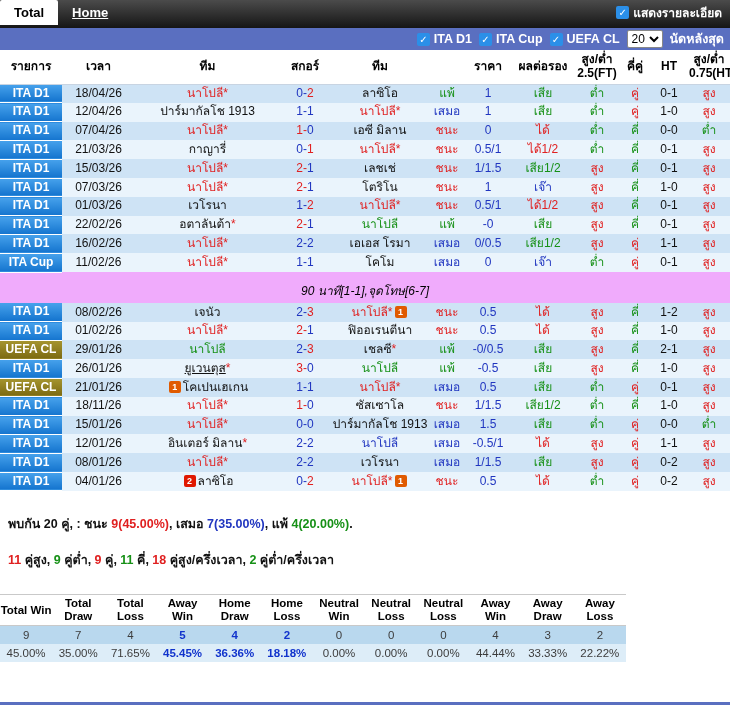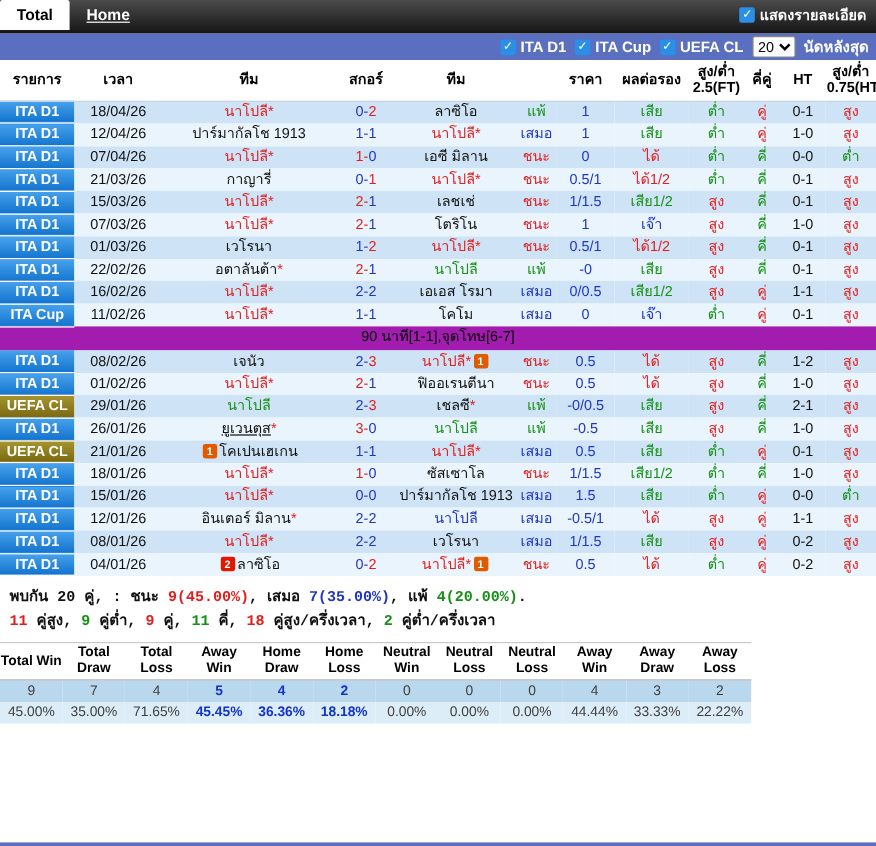--- a/index.html
+++ b/index.html
@@ -21,27 +21,27 @@
   .filterbar select{height:18px;font-size:12px;background:#fff;border:1px solid #888;border-radius:2px;}
 
   
   table.results{width:730px;border-collapse:collapse;table-layout:fixed;font-size:12px;}
   table.results thead th{font-weight:bold;color:#000;background:#fff;padding:3px 1px;line-height:1.15;font-size:12px;border-bottom:1px solid #c8d4e2;}
   table.results td{text-align:center;padding:1px 1px;line-height:1.15;vertical-align:middle;color:#111;}
   tr.dark td{background:#cee3f5;}
   tr.light td{background:#eaf4fc;}
   table.results td.league{color:#fff;font-weight:bold;background:linear-gradient(#47a2ec,#1474ce);border-bottom:1px solid #fff;font-size:12px;padding:2px 0;}
   table.results td.league.gold{background:linear-gradient(#a6952f,#7c6a12);}
-  tr.note-row td{background:#a21caf;text-align:center;padding:1px 0 5px;color:#000;font-size:12px;}
+  tr.note-row td{background:#f0abfc;text-align:center;padding:12px 0 5px;color:#000;font-size:12px;font-style:italic;}
   .wrapcell{display:inline-block;max-width:30px;word-break:break-all;}
   .card{display:inline-block;min-width:10px;height:12px;color:#fff;font-size:9px;line-height:12px;font-weight:bold;border-radius:2px;padding:0 1px;margin:0 2px;vertical-align:1px;}
 
   
   .summary{padding:7px 8px 3px;font-size:12.5px;font-weight:bold;color:#111;}
-  .summary div{margin:0 0;font-family:Liberation Mono, monospace;}
+  .summary div{margin:16px 0;}
 
   
   table.stats{width:626px;border-collapse:collapse;table-layout:fixed;font-size:11.5px;margin-top:5px;}
   table.stats th{font-weight:bold;color:#000;background:#fff;padding:2px 0;line-height:1.1;border-top:1px solid #c9c9c9;border-bottom:1px solid #c9c9c9;}
   table.stats td{text-align:center;padding:3px 0;color:#3c3c3c;}
   table.stats tr.vals td{background:#b9d8ee;}
   table.stats tr.pcts td{background:#ddedf8;}
   table.stats td.hl{color:#1133cc;font-weight:bold;}
 </style>
 </head>
@@ -319,21 +319,21 @@
           <td><span class="wrapcell" style="color: rgb(33, 54, 192);">เสมอ</span></td>
           <td style="color: rgb(33, 54, 192);">0.5</td>
           <td style="color: rgb(22, 144, 22);">เสีย</td>
           <td style="color: rgb(22, 144, 22);">ต่ำ</td>
           <td style="color: rgb(224, 32, 32);">คู่</td>
           <td>0-1</td>
           <td style="color: rgb(224, 32, 32);">สูง</td>
         </tr>
         <tr class="light">
           <td class="league">ITA D1</td>
-          <td>18/01/26</td>
+          <td>18/11/26</td>
           <td><span style="color: rgb(224, 32, 32);">นาโปลี</span><span style="color: rgb(224, 32, 32);">*</span></td>
           <td><span style="color: rgb(224, 32, 32);">1-</span><span style="color: rgb(33, 54, 192);">0</span></td>
           <td><span style="color: rgb(17, 17, 17);">ซัสเซาโล</span></td>
           <td><span class="wrapcell" style="color: rgb(224, 32, 32);">ชนะ</span></td>
           <td style="color: rgb(33, 54, 192);">1/1.5</td>
           <td style="color: rgb(22, 144, 22);">เสีย1/2</td>
           <td style="color: rgb(22, 144, 22);">ต่ำ</td>
           <td style="color: rgb(22, 144, 22);">คี่</td>
           <td>1-0</td>
           <td style="color: rgb(224, 32, 32);">สูง</td>

